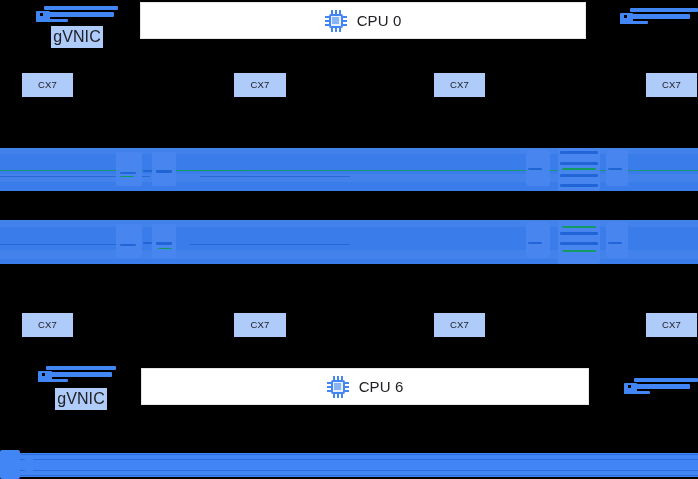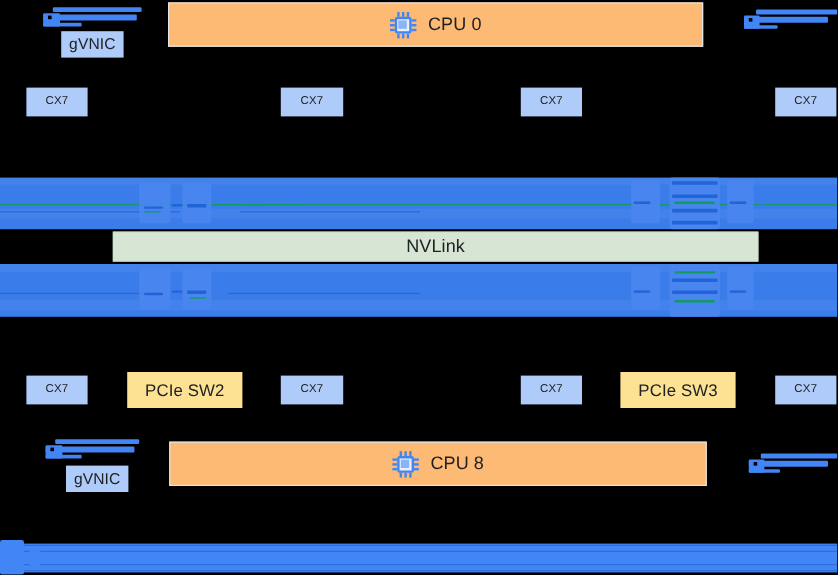--- a/index.html
+++ b/index.html
@@ -26,41 +26,41 @@
     display: flex;
     align-items: center;
     justify-content: center;
     text-align: center;
     color: #202124;
     line-height: 1.15;
     white-space: nowrap;
   }
 
   .cpu-box {
-    background: #fdba74;
+    background: #ffffff;
     border: 1px solid #e3e5e7;
     gap: 10px;
     font-size: 15px;
     letter-spacing: .1px;
   }
   .cpu-label { color: #202124; font-size: 15px; }
 
   .cx7-box {
     background: #aecbfa;
     font-size: 9.5px;
     letter-spacing: .2px;
   }
   .sw-box {
     background: #fde293;
     font-size: 14px;
     letter-spacing: .1px;
   }
   .gvnic-box {
     background: #aecbfa;
-    font-size: 13px;
+    font-size: 16px;
     letter-spacing: .1px;
   }
   .nvlink-box {
     background: #d7e6d4;
     border: 1px solid #cfe0cb;
     font-size: 15px;
     letter-spacing: .1px;
     z-index: 40;
   }
 
@@ -251,23 +251,20 @@
     <div class="g-body" style="left:80px; top:2px;  width:22px; height:36px;"></div>
     <div class="g-bar" style="left:34px; top:3px;  width:38px; height:3px;"></div>
     <div class="g-bar" style="left:34px; top:14px; width:38px; height:3px;"></div>
     <div class="g-bar green" style="left:36px; top:20px; width:34px; height:2px;"></div>
     <div class="g-bar" style="left:34px; top:26px; width:38px; height:3px;"></div>
     <div class="g-bar" style="left:34px; top:36px; width:38px; height:3px;"></div>
     <div class="g-bar" style="left:2px;  top:20px; width:14px; height:2px;"></div>
     <div class="g-bar" style="left:82px; top:20px; width:14px; height:2px;"></div>
   </div>
 
-  <div class="node nvlink-box" style="left:94px; top:193px; width:538px; height:25px;">
-    <span>NVLink</span>
-  </div>
 
   <div class="gpu-band" style="left:0px; top:220px; width:698px; height:44px;">
     <div class="band-tint" style="top:0px;  height:7px;"></div>
     <div class="band-tint" style="top:30px; height:9px;"></div>
     <div class="band-hairline blue" style="left:0px; top:24px; width:130px;"></div>
     <div class="band-hairline blue" style="left:190px; top:24px; width:160px;"></div>
   </div>
 
   <div class="gpu-glyph" style="left:116px; top:222px; width:86px; height:40px;">
     <div class="g-body" style="left:0px;  top:2px;  width:26px; height:34px;"></div>
@@ -287,35 +284,29 @@
     <div class="g-bar" style="left:34px; top:22px; width:38px; height:3px;"></div>
     <div class="g-bar green" style="left:36px; top:30px; width:34px; height:2px;"></div>
     <div class="g-bar" style="left:2px;  top:22px; width:14px; height:2px;"></div>
     <div class="g-bar" style="left:82px; top:22px; width:14px; height:2px;"></div>
   </div>
 
   <div class="node cx7-box" style="left:22px; top:313px; width:51px; height:24px;">
     <span>CX7</span>
   </div>
 
-  <div class="node sw-box" style="left:106px; top:310px; width:96px; height:30px;">
-    <span>PCIe SW2</span>
-  </div>
 
   <div class="node cx7-box" style="left:234px; top:313px; width:52px; height:24px;">
     <span>CX7</span>
   </div>
 
   <div class="node cx7-box" style="left:434px; top:313px; width:51px; height:24px;">
     <span>CX7</span>
   </div>
 
-  <div class="node sw-box" style="left:517px; top:310px; width:96px; height:30px;">
-    <span>PCIe SW3</span>
-  </div>
 
   <div class="node cx7-box" style="left:646px; top:313px; width:51px; height:24px;">
     <span>CX7</span>
   </div>
 
   <div class="nic-stub" style="left:38px; top:364px; width:78px; height:22px;">
     <div class="nic-rail" style="left:8px; top:2px; width:70px; height:4px;"></div>
     <div class="nic-rail" style="left:0px; top:8px; width:74px; height:5px;"></div>
     <div class="nic-body" style="left:0px; top:7px; width:14px; height:11px;"></div>
     <div class="nic-notch" style="left:4px; top:9px; width:3px; height:3px;"></div>
@@ -340,21 +331,21 @@
       <span class="pin" style="left:6px;  top:18px; width:2px; height:4px;"></span>
       <span class="pin" style="left:10px; top:18px; width:2px; height:4px;"></span>
       <span class="pin" style="left:14px; top:18px; width:2px; height:4px;"></span>
       <span class="pin" style="left:0px;  top:6px;  width:4px; height:2px;"></span>
       <span class="pin" style="left:0px;  top:10px; width:4px; height:2px;"></span>
       <span class="pin" style="left:0px;  top:14px; width:4px; height:2px;"></span>
       <span class="pin" style="left:18px; top:6px;  width:4px; height:2px;"></span>
       <span class="pin" style="left:18px; top:10px; width:4px; height:2px;"></span>
       <span class="pin" style="left:18px; top:14px; width:4px; height:2px;"></span>
     </span>
-    <span class="cpu-label">CPU 8</span>
+    <span class="cpu-label">CPU 6</span>
   </div>
 
   <div class="node gvnic-box" style="left:55px; top:388px; width:52px; height:22px;">
     <span>gVNIC</span>
   </div>
 
   <div class="bottom-bar" style="left:0px; top:453px; width:698px; height:24px;">
     <div class="bb-line" style="top:1px;"></div>
     <div class="bb-line" style="top:6px;"></div>
     <div class="bb-line" style="top:17px;"></div>

